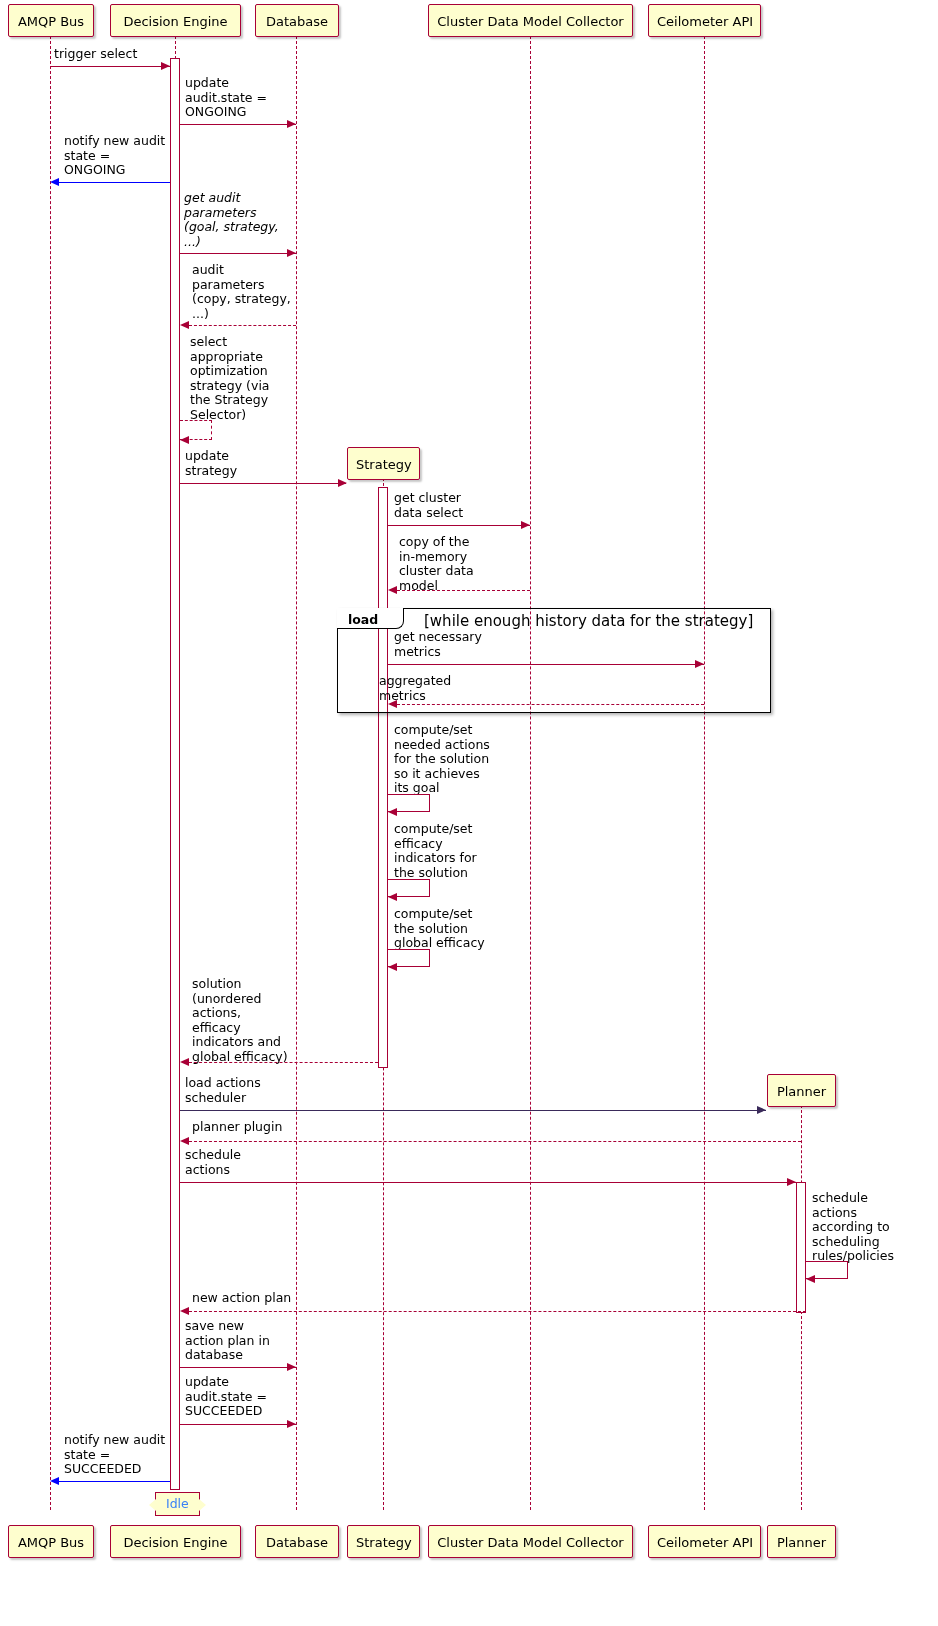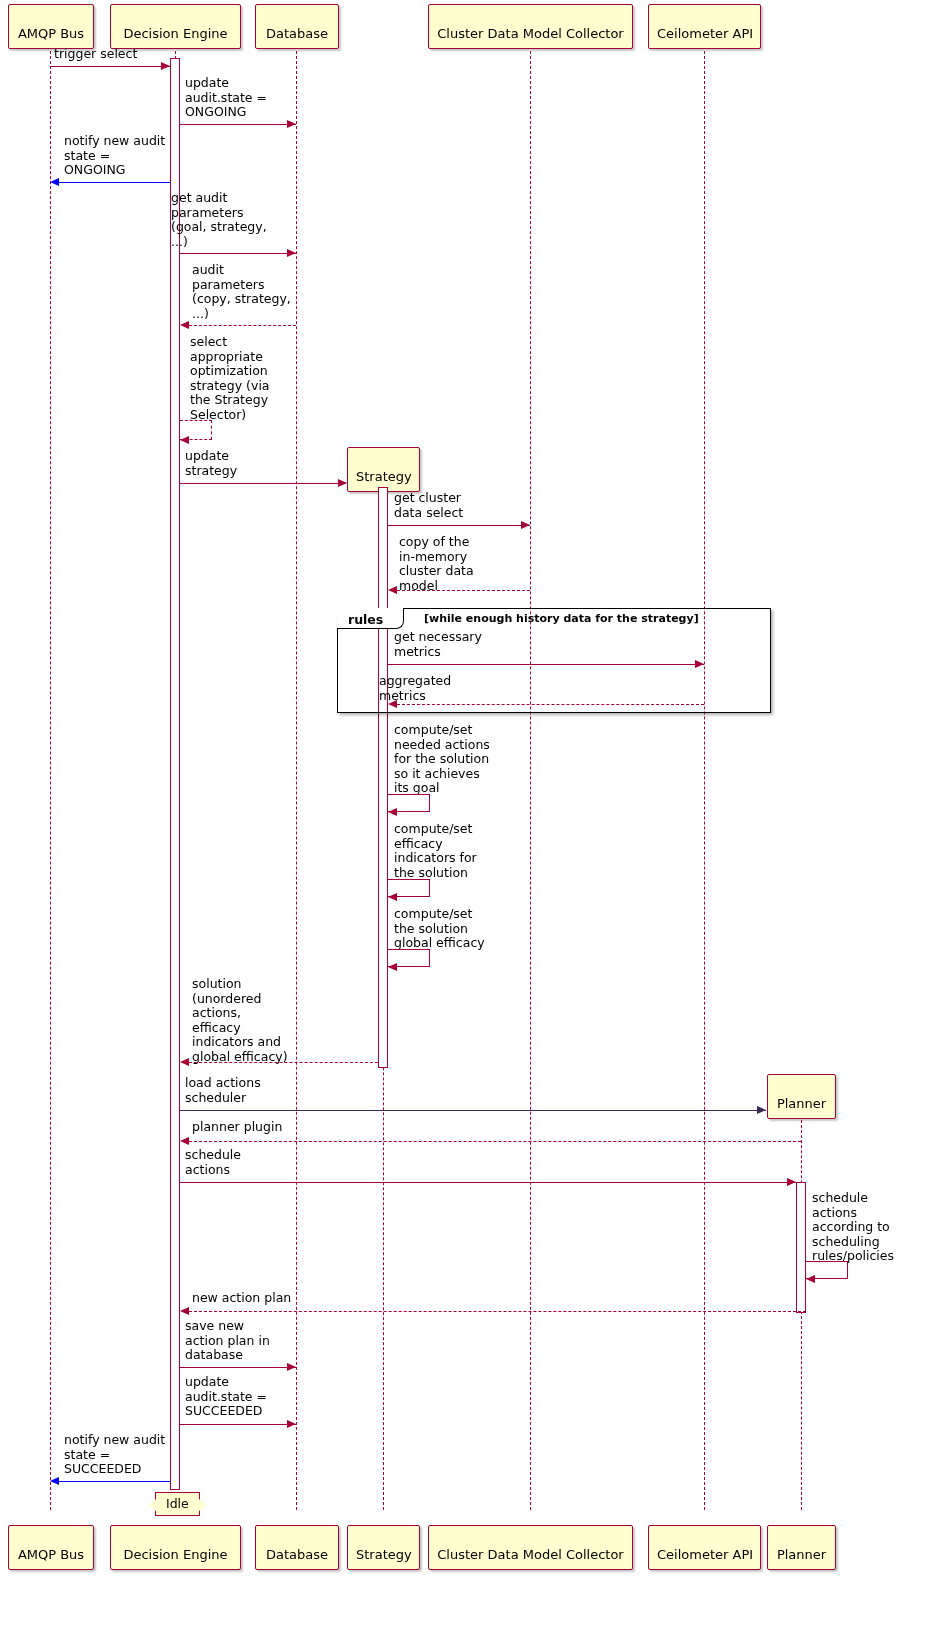--- a/index.html
+++ b/index.html
@@ -18,21 +18,21 @@
   }
   .participant{
     position:absolute;
     background:#FEFECE;
     border:1px solid #A80036;
     border-radius:2px;
     box-shadow:2px 2px 2px rgba(0,0,0,0.22);
     color:#000000;
     font-size:13px;
     line-height:18px;
-    padding:20px 8px 5px 8px;
+    padding:8px 8px 5px 8px;
     white-space:nowrap;
     box-sizing:border-box;
     text-align:center;
   }
   .activation{
     position:absolute;
     background:#FFFFFF;
     border:1px solid #A80036;
     width:10px;
     box-sizing:border-box;
@@ -88,28 +88,28 @@
     box-sizing:border-box;
     background:#ffffff;
   }
   .loop-label{
     position:absolute;
     font-weight:bold;
     font-size:12.5px;
   }
   .loop-guard{
     position:absolute;
-    font-weight:bold;
-    font-size:11px;
+    font-weight:normal;
+    font-size:15px;
   }
   .endnote{
     position:absolute;
     background:#FEFECE;
     border:1px solid #A80036;
-    color:#000000;
+    color:#3b82f6;
     font-size:12.5px;
     padding:3px 10px 4px 10px;
     box-sizing:border-box;
     text-align:center;
   }
   .endnote:before{
     content:"";
     position:absolute;
     left:-7px;top:6px;
     width:0;height:0;
@@ -162,21 +162,21 @@
 ONGOING</div>
   <div class="msg-line" style="left:180px;top:124px;width:116px;"></div>
   <div class="arrowhead arr-right" style="left:287px;top:120px;"></div>
 
   <div class="msg-text" style="left:64px;top:134px;width:120px;">notify new audit
 state =
 ONGOING</div>
   <div class="msg-line blue" style="left:59px;top:182px;width:111px;"></div>
   <div class="arrowhead arr-left blue" style="left:50px;top:178px;"></div>
 
-  <div class="msg-text" style="left:171px;top:191px;width:118px;">get audit
+  <div class="msg-text" style="left:184px;top:191px;width:118px;font-style:italic;">get audit
 parameters
 (goal, strategy,
 ...)</div>
   <div class="msg-line" style="left:180px;top:253px;width:116px;"></div>
   <div class="arrowhead arr-right" style="left:287px;top:249px;"></div>
 
   <div class="msg-text" style="left:192px;top:263px;width:118px;">audit
 parameters
 (copy, strategy,
 ...)</div>
@@ -204,21 +204,21 @@
 
   <div class="msg-text" style="left:399px;top:535px;width:130px;">copy of the
 in-memory
 cluster data
 model</div>
   <div class="msg-line dashed" style="left:397px;top:590px;width:133px;"></div>
   <div class="arrowhead arr-left" style="left:388px;top:586px;"></div>
 
   <div class="loopbox" style="left:337px;top:608px;width:434px;height:105px;"></div>
   <div class="loop-tab" style="left:337px;top:608px;width:67px;height:21px;border-radius:0 0 8px 0;"></div>
-  <div class="loop-label" style="left:348px;top:612px;">rules</div>
+  <div class="loop-label" style="left:348px;top:612px;">load</div>
   <div class="loop-guard" style="left:424px;top:612px;">[while enough history data for the strategy]</div>
 
   <div class="msg-text" style="left:394px;top:630px;width:140px;">get necessary
 metrics</div>
   <div class="msg-line" style="left:388px;top:664px;width:316px;"></div>
   <div class="arrowhead arr-right" style="left:695px;top:660px;"></div>
 
   <div class="msg-text" style="left:379px;top:674px;width:140px;">aggregated
 metrics</div>
   <div class="msg-line dashed" style="left:397px;top:704px;width:307px;"></div>

